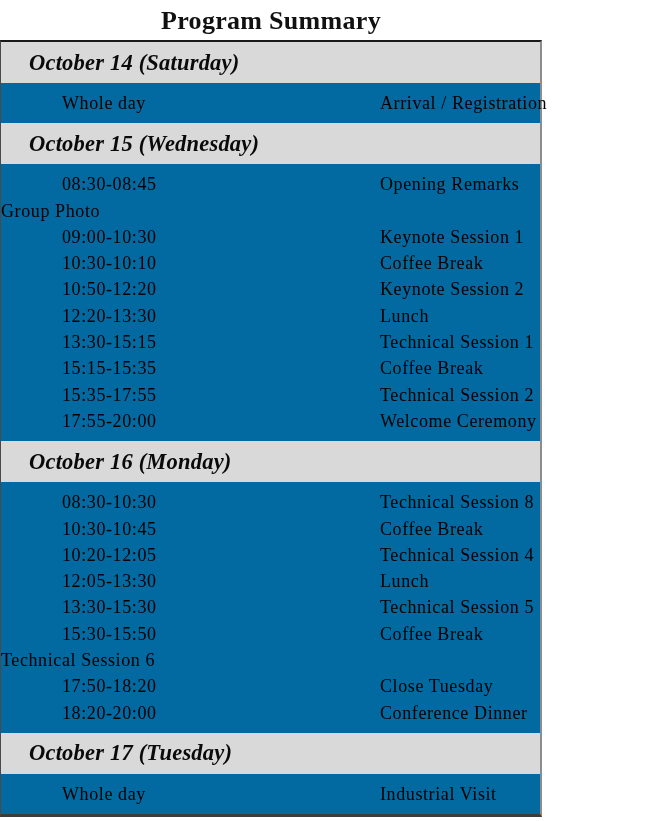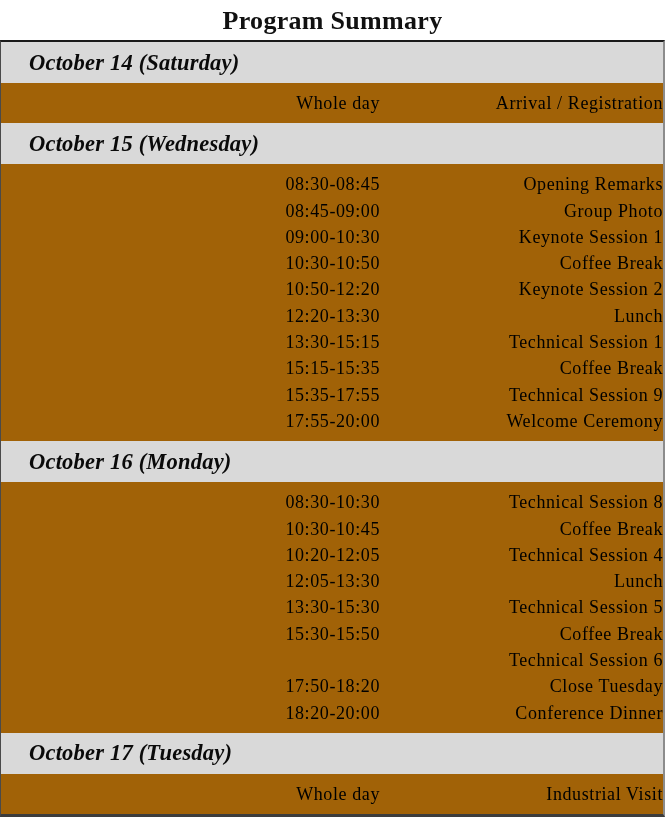--- a/index.html
+++ b/index.html
@@ -6,43 +6,42 @@
     margin: 0;
     padding: 0;
     background: #ffffff;
     width: 665px;
     height: 821px;
     overflow: hidden;
     font-family: "Liberation Serif", "DejaVu Serif", serif;
     color: #000000;
   }
   .page {
-    width: 665px;
+    width: 542px;
     height: 821px;
     box-sizing: border-box;
   }
   .title {
     margin: 0;
     padding: 3px 0 2px 0;
     height: 35px;
     line-height: 35px;
     text-align: center;
     font-size: 26px;
     font-weight: bold;
     letter-spacing: 0.3px;
     color: #111111;
   }
   .program-table {
     box-sizing: border-box;
     border-top: 2px solid #1a1a1a;
     border-left: 1px solid #4a4a4a;
     border-right: 2px solid #8c8c8c;
     border-bottom: 3px solid #3c3c3c;
-    background: #a16207;
-    text-align: right;
+    background: #0369a1;
   }
   .band {
     height: 41px;
     display: flex;
     align-items: center;
     padding-left: 28px;
     box-sizing: border-box;
     background: var(--band-bg, #d9d9d9);
   }
   .band-label {
@@ -93,31 +92,30 @@
     <div class="band">
       <span class="band-label">October 15 (Wednesday)</span>
     </div>
     <div class="rows">
   <div class="row">
     <span class="time">08:30-08:45</span>
     <span class="event">Opening Remarks</span>
   </div>
 
   <div class="row">
-    <span class="time">08:45-09:00</span>
     <span class="event">Group Photo</span>
   </div>
 
   <div class="row">
     <span class="time">09:00-10:30</span>
     <span class="event">Keynote Session 1</span>
   </div>
 
   <div class="row">
-    <span class="time">10:30-10:50</span>
+    <span class="time">10:30-10:10</span>
     <span class="event">Coffee Break</span>
   </div>
 
   <div class="row">
     <span class="time">10:50-12:20</span>
     <span class="event">Keynote Session 2</span>
   </div>
 
   <div class="row">
     <span class="time">12:20-13:30</span>
@@ -129,21 +127,21 @@
     <span class="event">Technical Session 1</span>
   </div>
 
   <div class="row">
     <span class="time">15:15-15:35</span>
     <span class="event">Coffee Break</span>
   </div>
 
   <div class="row">
     <span class="time">15:35-17:55</span>
-    <span class="event">Technical Session 9</span>
+    <span class="event">Technical Session 2</span>
   </div>
 
   <div class="row">
     <span class="time">17:55-20:00</span>
     <span class="event">Welcome Ceremony</span>
   </div>
 </div>
   </section>
 
   <section>

